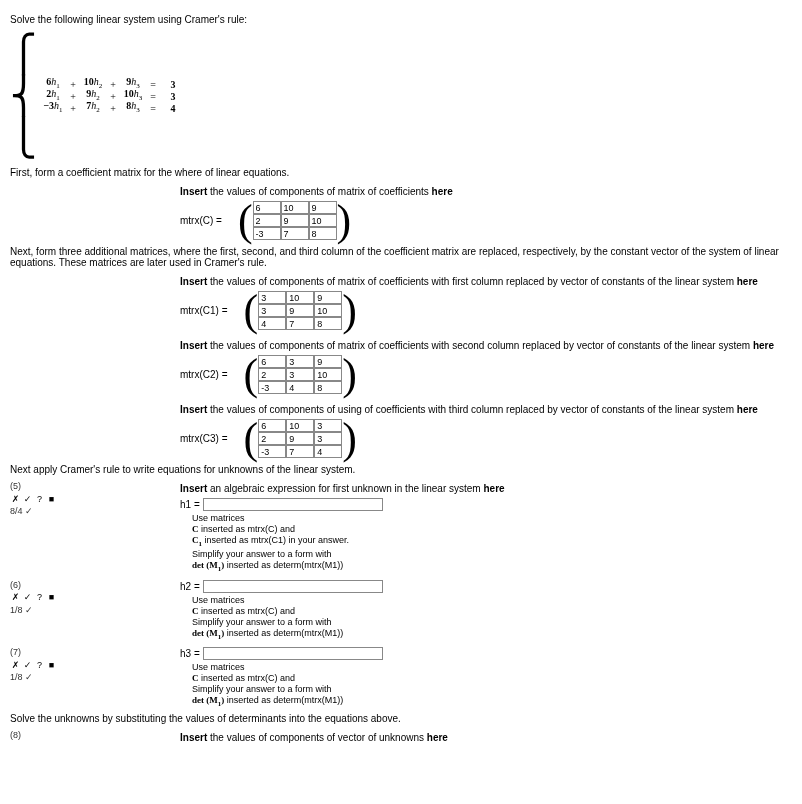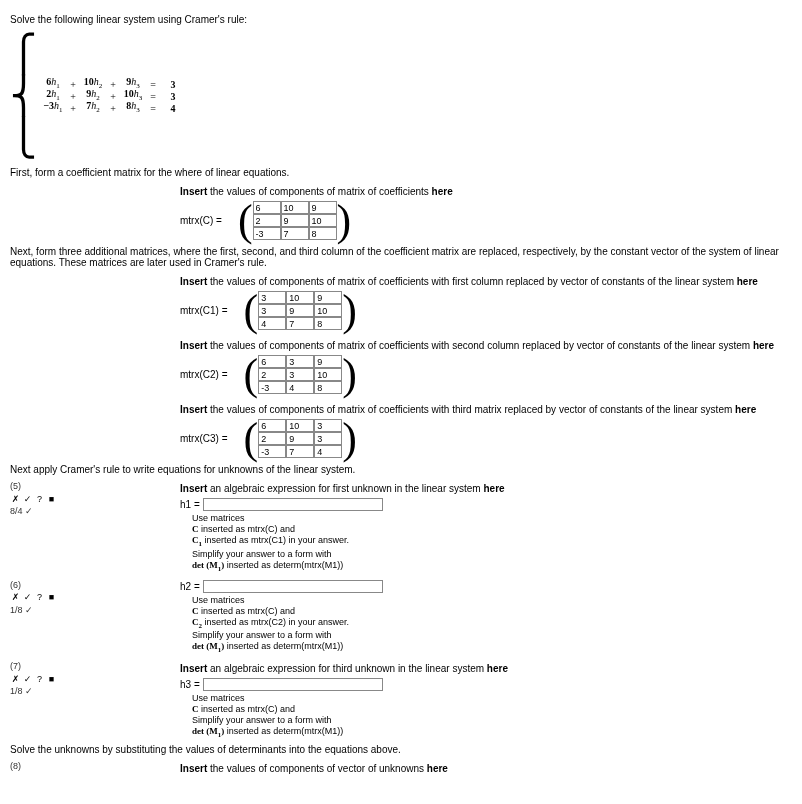--- a/index.html
+++ b/index.html
@@ -161,21 +161,21 @@
         </div>
       <span class="paren">)</span>
     </div>
   </div>
 </div>
 
 <div class="row">
   <div class="left-col"></div>
   <div class="right-col">
     <div class="txt">
-      <b>Insert</b><span> the values of components of matrix of coefficients with third matrix replaced by vector of constants of the linear system </span><b>here</b>
+      <b>Insert</b><span> the values of components of using of coefficients with third column replaced by vector of constants of the linear system </span><b>here</b>
     </div>
     <div class="mtrx-wrap">
       <span class="mtrx-label">mtrx(C3) =</span>
       <span class="paren">(</span>
       <div class="mtrx" id="mC3">
           <div class="mtrx-row">
             <input class="mtrx-cell" value="6" style="">
             <input class="mtrx-cell" value="10" style="">
             <input class="mtrx-cell" value="3" style="">
           </div>
@@ -235,41 +235,37 @@
     </div>
     <div class="score">1/8 ✓</div>
   </div>
   <div class="right-col">
     <div class="input-line">
       <span>h2 =</span>
       <input type="text" style="width: 180px;">
     </div>
     <div class="hint">Use matrices</div>
     <div class="hint"><b class="serif">C</b><span> inserted as mtrx(C) and</span></div>
-    <div class="hint"><b class="serif"><span>C</span><span class="sub">2</span></b><span> inserted as mtrx(C2) in your answer.</span></div>
     <div class="hint">Simplify your answer to a form with</div>
     <div class="hint"><b class="serif"><span>det (M</span><span class="sub">1</span><span>)</span></b><span> inserted as determ(mtrx(M1))</span></div>
   </div>
 </div>
 
 <div class="row">
   <div class="left-col">
     <div class="score">(7)</div>
     <div class="icons">
       <span class="icon">✗</span>
       <span class="icon">✓</span>
       <span class="icon">?</span>
       <span class="icon">■</span>
     </div>
     <div class="score">1/8 ✓</div>
   </div>
   <div class="right-col">
-    <div class="txt">
-      <b>Insert</b><span> an algebraic expression for third unknown in the linear system </span><b>here</b>
-    </div>
     <div class="input-line">
       <span>h3 =</span>
       <input type="text" style="width: 180px;">
     </div>
     <div class="hint">Use matrices</div>
     <div class="hint"><b class="serif">C</b><span> inserted as mtrx(C) and</span></div>
     <div class="hint">Simplify your answer to a form with</div>
     <div class="hint"><b class="serif"><span>det (M</span><span class="sub">1</span><span>)</span></b><span> inserted as determ(mtrx(M1))</span></div>
   </div>
 </div>

